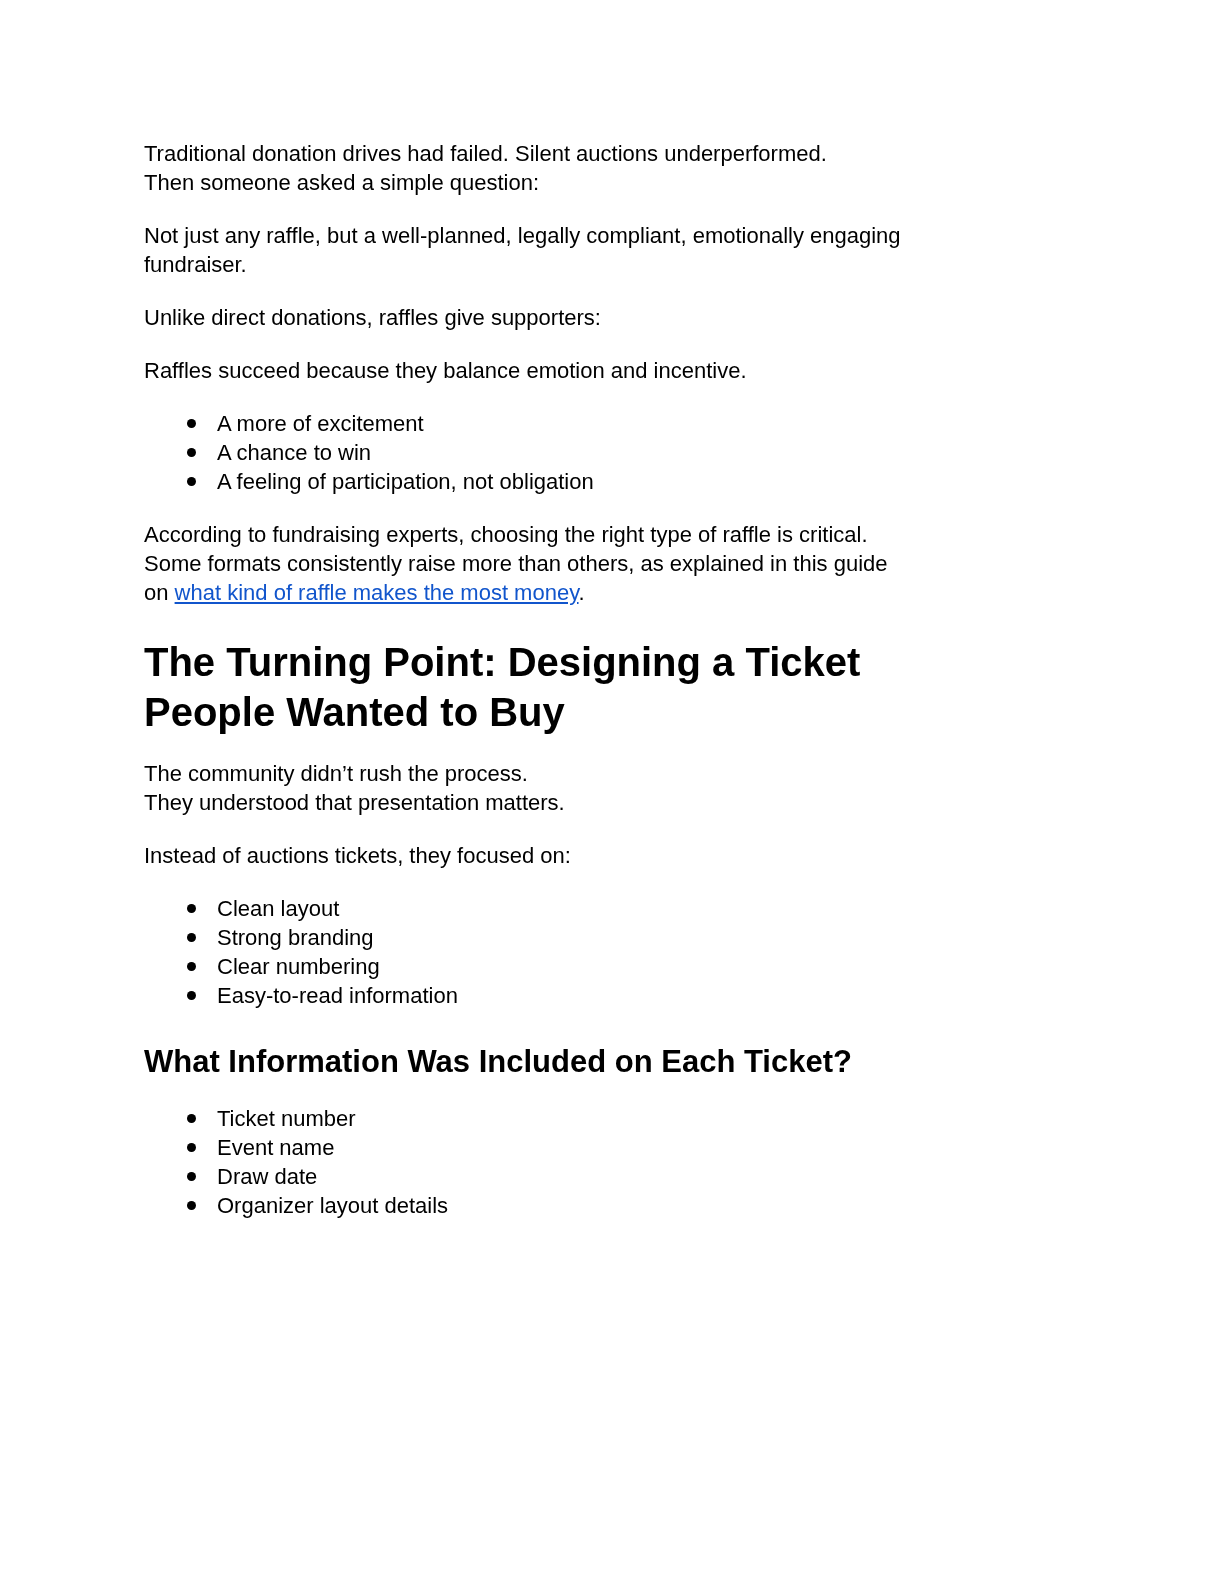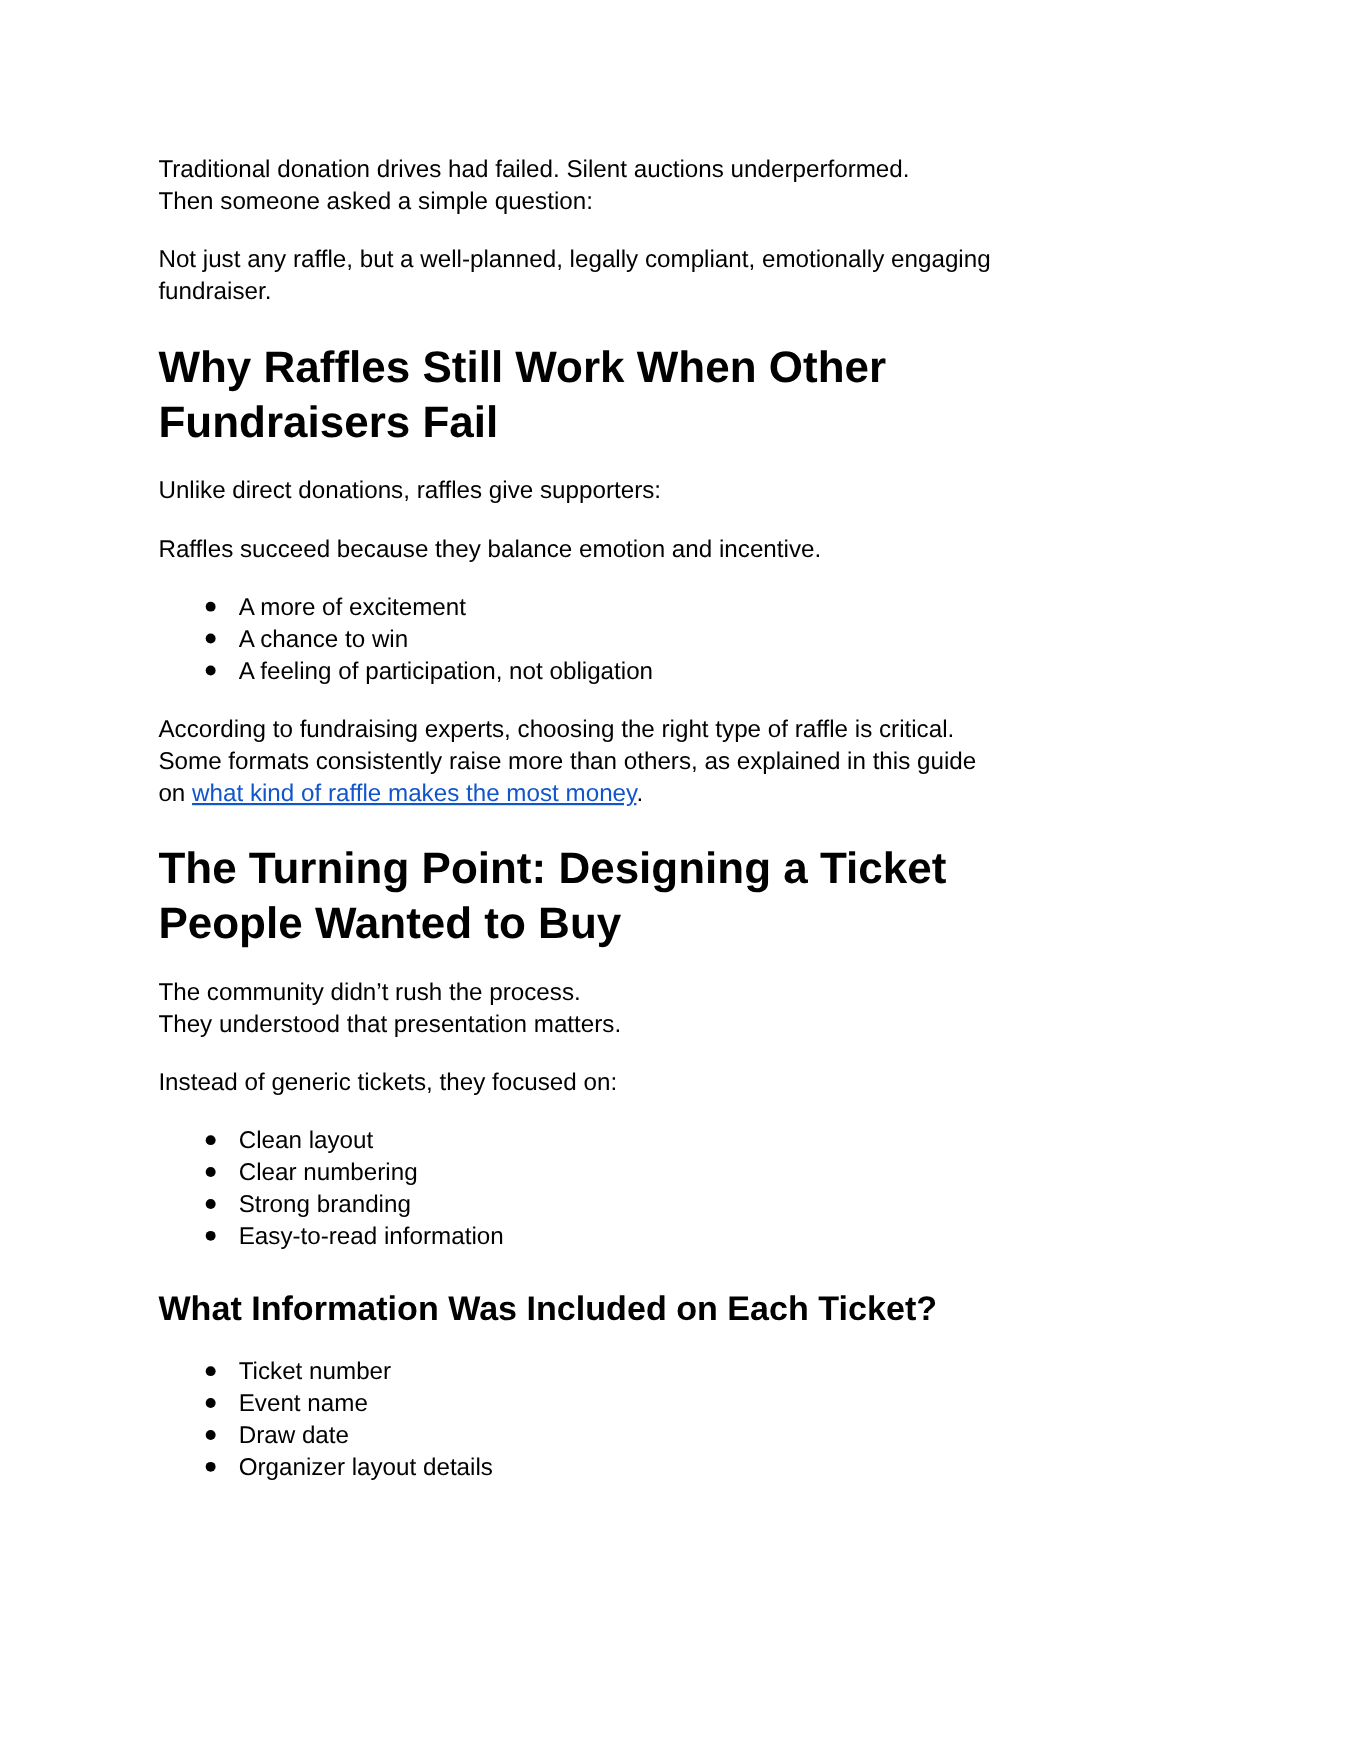--- a/index.html
+++ b/index.html
@@ -70,44 +70,43 @@
 </head>
 <body>
 
 <div class="page">
 
   <p><span>Traditional donation drives had failed. Silent auctions underperformed.</span><br><span>Then someone asked a simple question:</span></p>
 
 
   <p>Not just any raffle, but a well-planned, legally compliant, emotionally engaging fundraiser.</p>
 
-  <h1>Why Raffles Still Work When Other Fundraisers Fail</h1>
 
   <p>Unlike direct donations, raffles give supporters:</p>
 
   <p>Raffles succeed because they balance emotion and incentive.</p>
 
   <ul>
     <li>A more of excitement</li>
     <li>A chance to win</li>
     <li>A feeling of participation, not obligation</li>
   </ul>
 
   <p><span>According to fundraising experts, choosing the right type of raffle is critical. Some formats consistently raise more than others, as explained in this guide on </span><a class="doclink" href="#">what kind of raffle makes the most money</a><span>.</span></p>
 
   <h1>The Turning Point: Designing a Ticket People Wanted to Buy</h1>
 
   <p><span>The community didn’t rush the process.</span><br><span>They understood that presentation matters.</span></p>
 
-  <p>Instead of generic tickets, they focused on:</p>
+  <p>Instead of auctions tickets, they focused on:</p>
 
   <ul>
     <li>Clean layout</li>
+    <li>Strong branding</li>
     <li>Clear numbering</li>
-    <li>Strong branding</li>
     <li>Easy-to-read information</li>
   </ul>
 
 
   <h2>What Information Was Included on Each Ticket?</h2>
 
 
   <ul>
     <li>Ticket number</li>
     <li>Event name</li>

